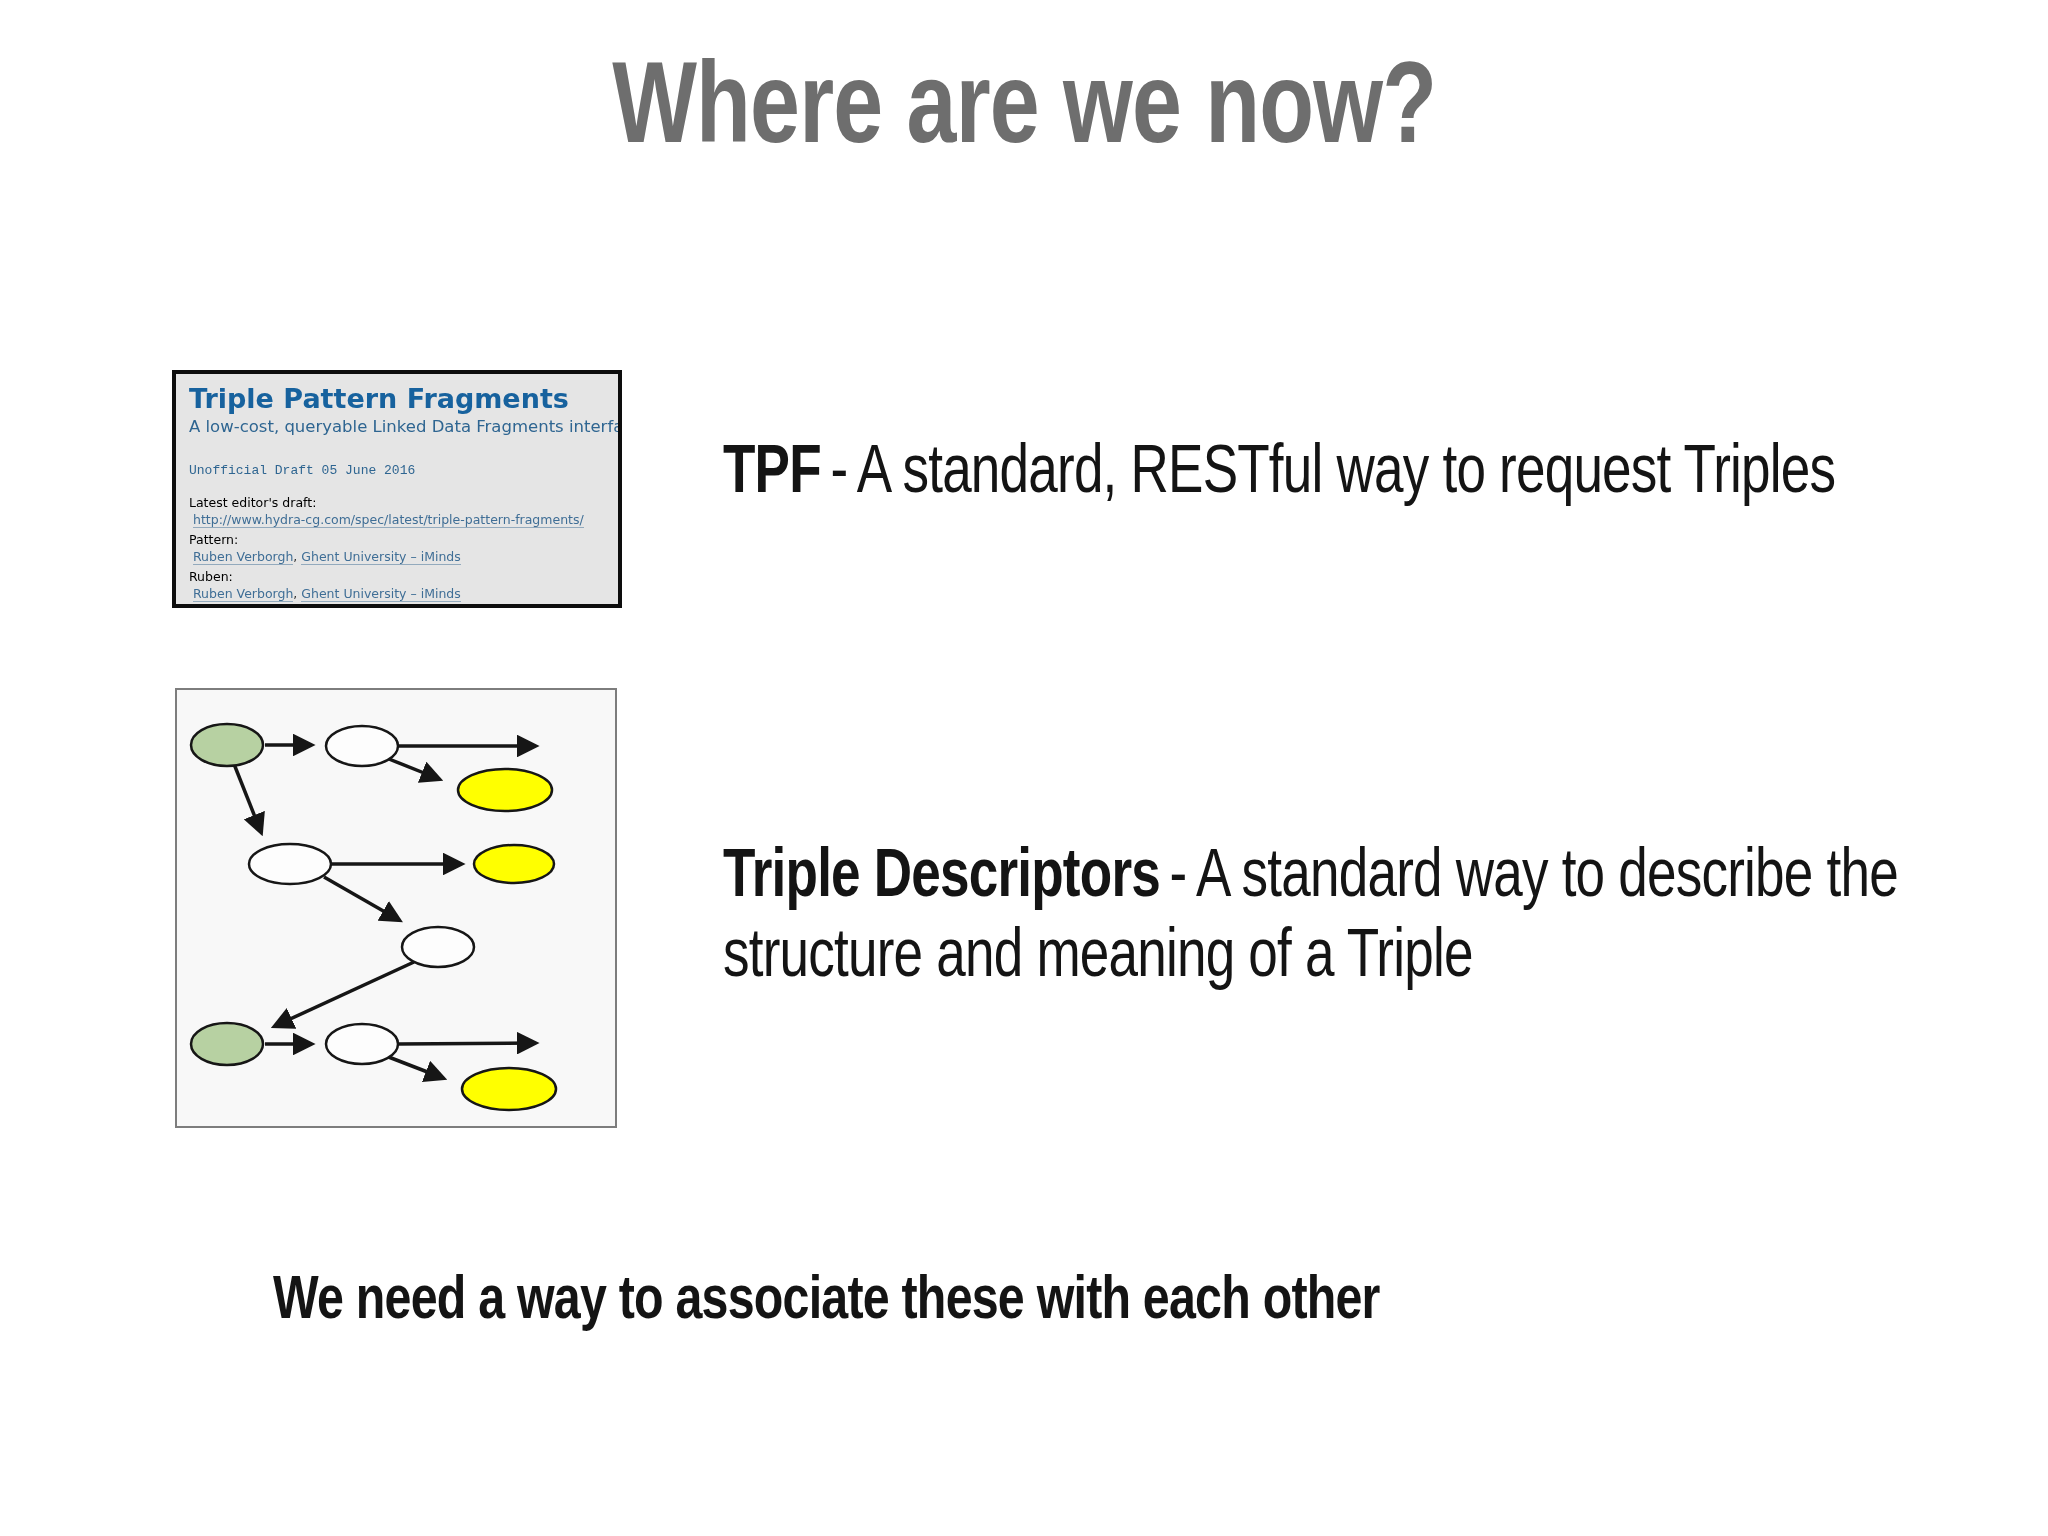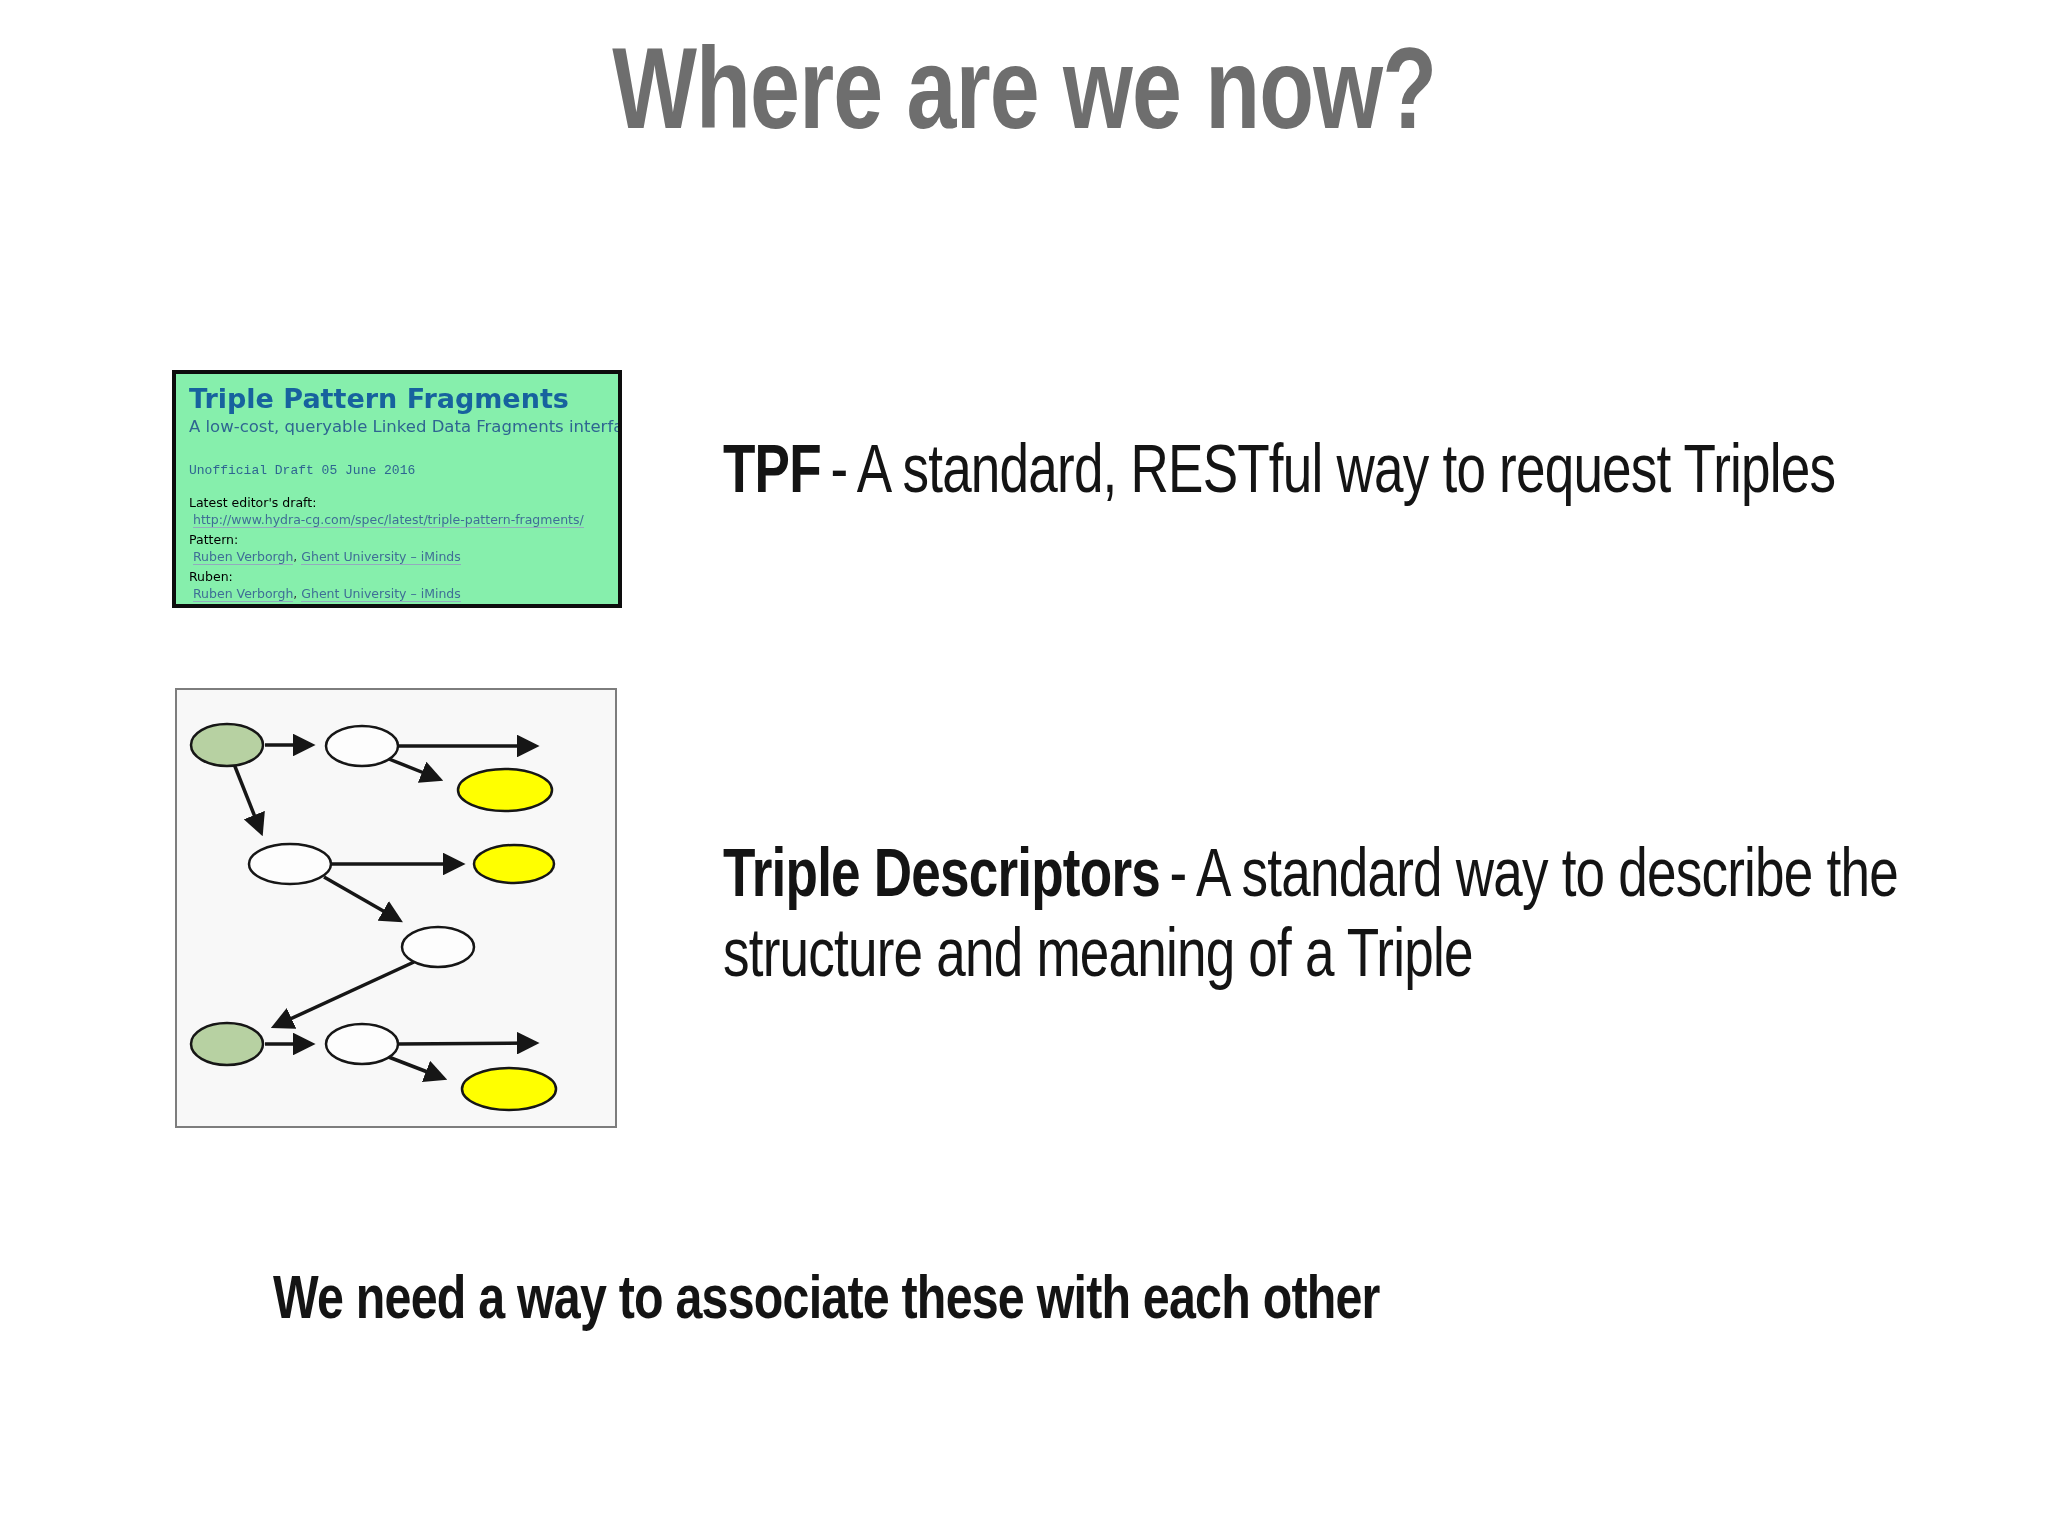--- a/index.html
+++ b/index.html
@@ -9,42 +9,42 @@
     height: 1536px;
     background: #ffffff;
     overflow: hidden;
     font-family: "Liberation Sans", sans-serif;
     color: #141414;
   }
 
   
   .title-wrap {
     position: absolute;
-    left: 0; top: 22px;
+    left: 0; top: 36px;
     width: 2048px;
     text-align: center;
   }
   .title-text {
     display: inline-block;
     transform: scaleX(0.78);
     transform-origin: center top;
     font-size: 115px;
     font-weight: bold;
     letter-spacing: -1px;
     color: #6e6e6e;
     white-space: nowrap;
   }
 
   
   .doc {
     position: absolute;
     left: 172px; top: 370px;
     width: 450px; height: 238px;
     box-sizing: border-box;
-    background: #86efac;
+    background: #e5e5e5;
     border: 4px solid #0d0d0d;
     padding: 9px 12px 0 13px;
     font-family: "DejaVu Sans", sans-serif;
     overflow: hidden;
   }
   .doc-title {
     font-size: 27px;
     font-weight: bold;
     color: #17629e;
     line-height: 1.15;

